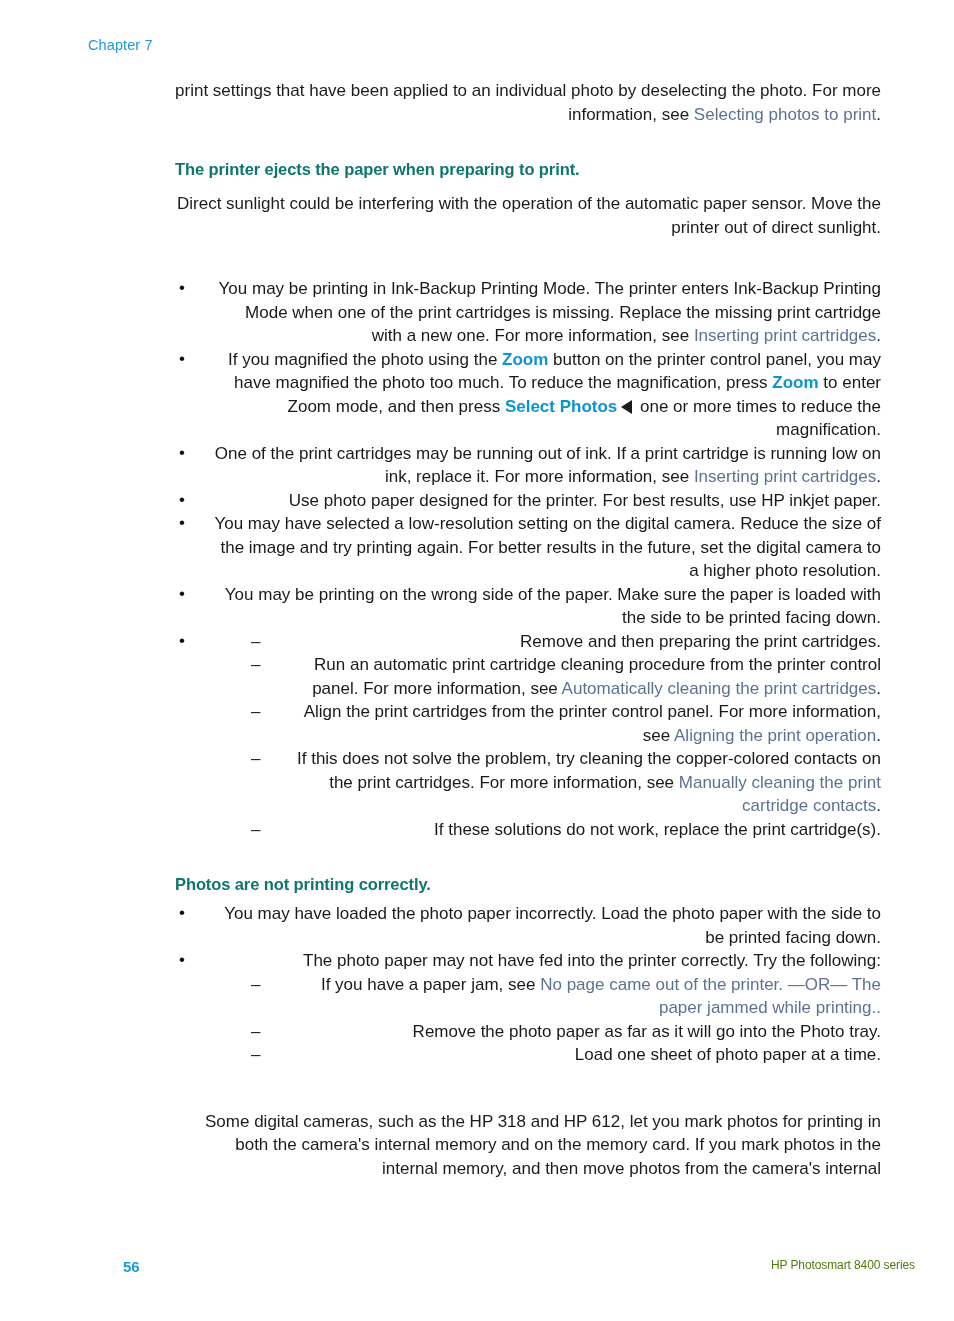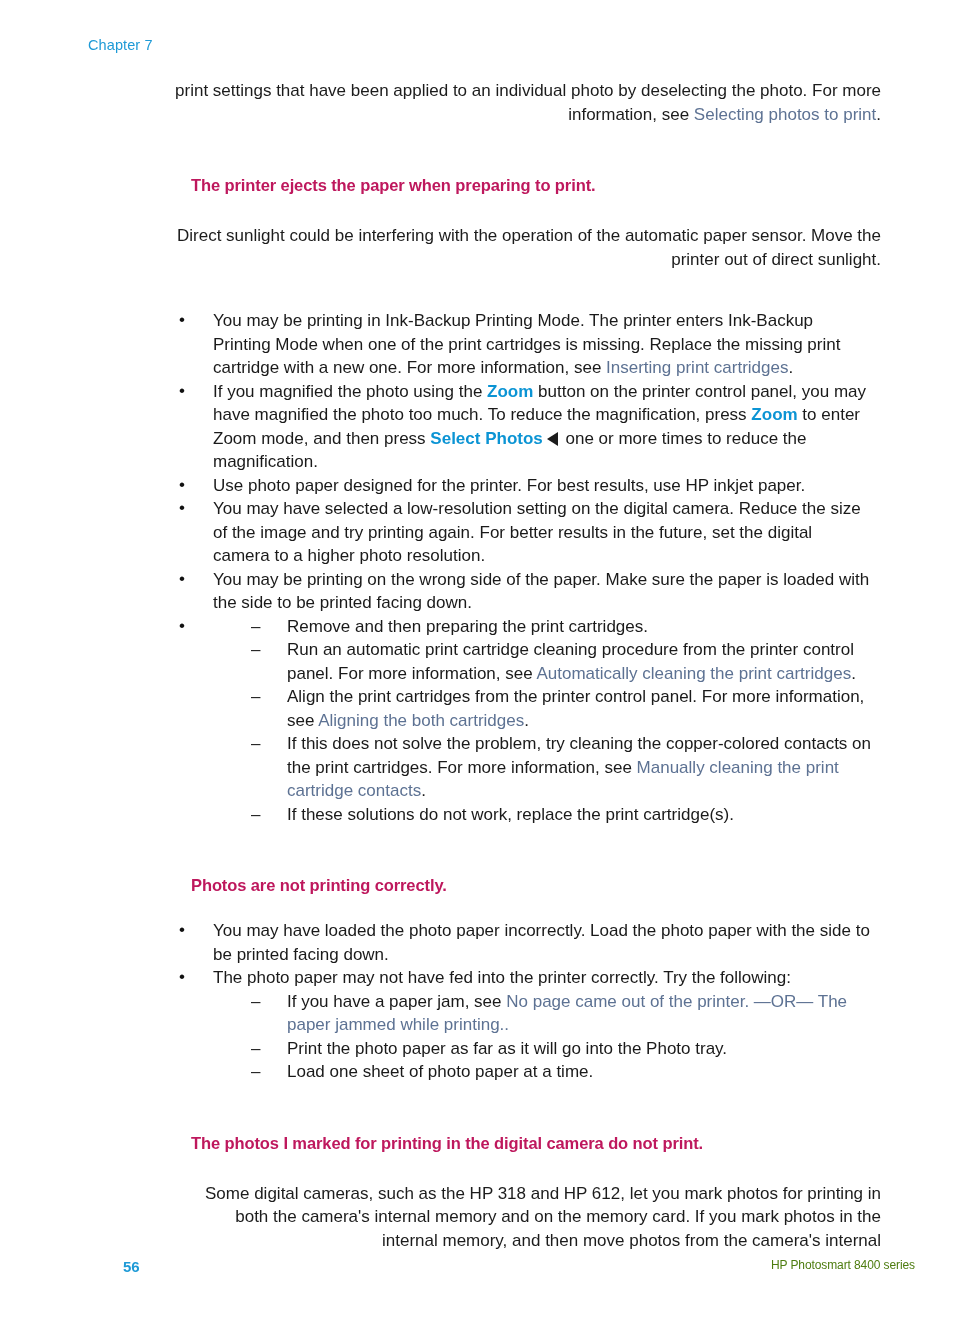--- a/index.html
+++ b/index.html
@@ -44,44 +44,45 @@
 
   p.body {
     margin: 0;
     font-size: 17px;
     line-height: 23.5px;
     color: #1c1c1c;
     text-align: right;
   }
 
   h3.heading {
-    margin: 16px;
+    margin: 0;
     font-size: 16.5px;
     font-weight: bold;
     line-height: 23px;
-    color: #be185d;
+    color: #0f766e;
     letter-spacing: -0.1px;
   }
 
   .gap-lg   { height: 32px; }
   .gap-sm   { height: 11px; }
   .gap-xs   { height: 6px; }
 
   
   ul.bullets {
     margin: 0;
     padding: 0;
     list-style: none;
   }
   ul.bullets > li {
     position: relative;
     padding-left: 38px;
     font-size: 17px;
     line-height: 23.5px;
-    margin: 0 8px 0 0;
+    margin: 0 0 0 0;
+    text-align: right;
   }
   ul.bullets > li::before {
     content: "\2022";
     position: absolute;
     left: 4px;
     top: -1px;
     font-size: 17px;
     line-height: 23.5px;
     color: #111;
   }
@@ -184,20 +185,23 @@
     <ul class="bullets">
 
       <li>
         <span>You may be printing in Ink-Backup Printing Mode. The printer enters Ink-Backup Printing Mode when one of the print cartridges is missing. Replace the missing print cartridge with a new one. For more information, see </span><span class="xref">Inserting print cartridges</span><span>.</span>
       </li>
 
       <li>
         <span>If you magnified the photo using the </span><span class="uibold">Zoom</span><span> button on the printer control panel, you may have magnified the photo too much. To reduce the magnification, press </span><span class="uibold">Zoom</span><span> to enter Zoom mode, and then press </span><span class="uibold">Select Photos</span><span class="tri-left"></span><span> one or more times to reduce the magnification.</span>
       </li>
 
+      <li>
+        <span>One of the print cartridges may be running out of ink. If a print cartridge is running low on ink, replace it. For more information, see </span><span class="xref">Inserting print cartridges</span><span>.</span>
+      </li>
 
       <li>
         <span>Use photo paper designed for the printer. For best results, use HP inkjet paper.</span>
       </li>
 
       <li>
         <span>You may have selected a low-resolution setting on the digital camera. Reduce the size of the image and try printing again. For better results in the future, set the digital camera to a higher photo resolution.</span>
       </li>
 
       <li>
@@ -206,21 +210,21 @@
 
       <li>
         <ul class="dashes">
           <li>
             <span>Remove and then preparing the print cartridges.</span>
           </li>
           <li>
             <span>Run an automatic print cartridge cleaning procedure from the printer control panel. For more information, see </span><span class="xref">Automatically cleaning the print cartridges</span><span>.</span>
           </li>
           <li>
-            <span>Align the print cartridges from the printer control panel. For more information, see </span><span class="xref">Aligning the both cartridges</span><span>.</span>
+            <span>Align the print cartridges from the printer control panel. For more information, see </span><span class="xref">Aligning the print operation</span><span>.</span>
           </li>
           <li>
             <span>If this does not solve the problem, try cleaning the copper-colored contacts on the print cartridges. For more information, see </span><span class="xref">Manually cleaning the print cartridge contacts</span><span>.</span>
           </li>
           <li>
             <span>If these solutions do not work, replace the print cartridge(s).</span>
           </li>
         </ul>
       </li>
     </ul>
@@ -234,32 +238,31 @@
       <li>
         <span>You may have loaded the photo paper incorrectly. Load the photo paper with the side to be printed facing down.</span>
       </li>
       <li>
         <span>The photo paper may not have fed into the printer correctly. Try the following:</span>
         <ul class="dashes">
           <li>
             <span>If you have a paper jam, see </span><span class="xref">No page came out of the printer. —OR— The paper jammed while printing.</span><span class="xref">.</span>
           </li>
           <li>
-            <span>Print the photo paper as far as it will go into the Photo tray.</span>
+            <span>Remove the photo paper as far as it will go into the Photo tray.</span>
           </li>
           <li>
             <span>Load one sheet of photo paper at a time.</span>
           </li>
         </ul>
       </li>
     </ul>
 
     <div class="gap-lg"></div>
 
-    <h3 class="heading">The photos I marked for printing in the digital camera do not print.</h3>
     <div class="gap-sm"></div>
     <p class="body">Some digital cameras, such as the HP 318 and HP 612, let you mark photos for printing in both the camera's internal memory and on the memory card. If you mark photos in the internal memory, and then move photos from the camera's internal</p>
 
   </div>
 
   <div class="footer">
     <div class="folio">56</div>
     <div class="prodname">HP Photosmart 8400 series</div>
   </div>
 

